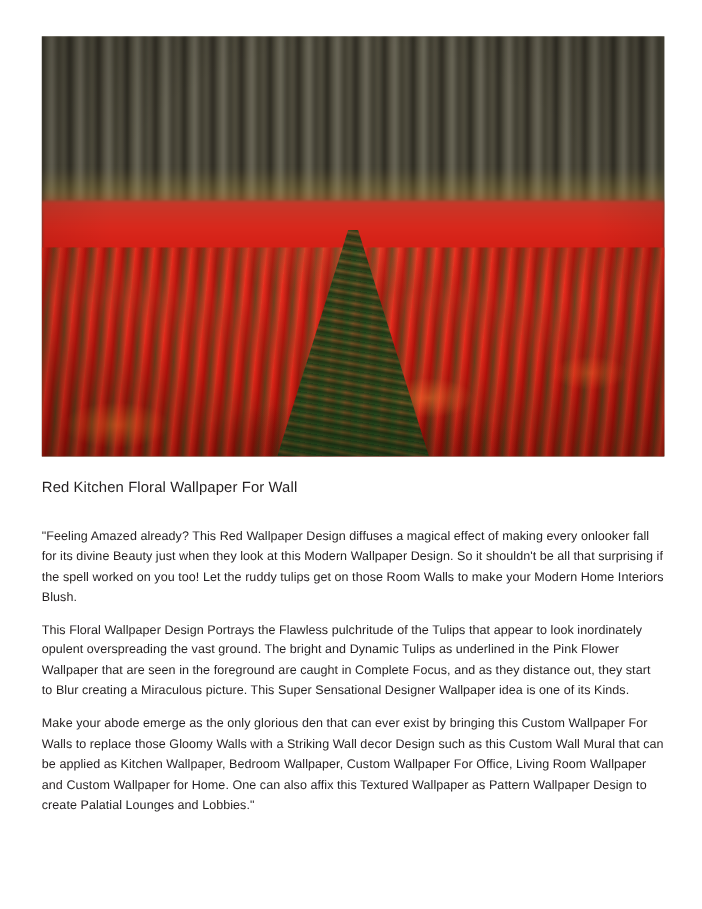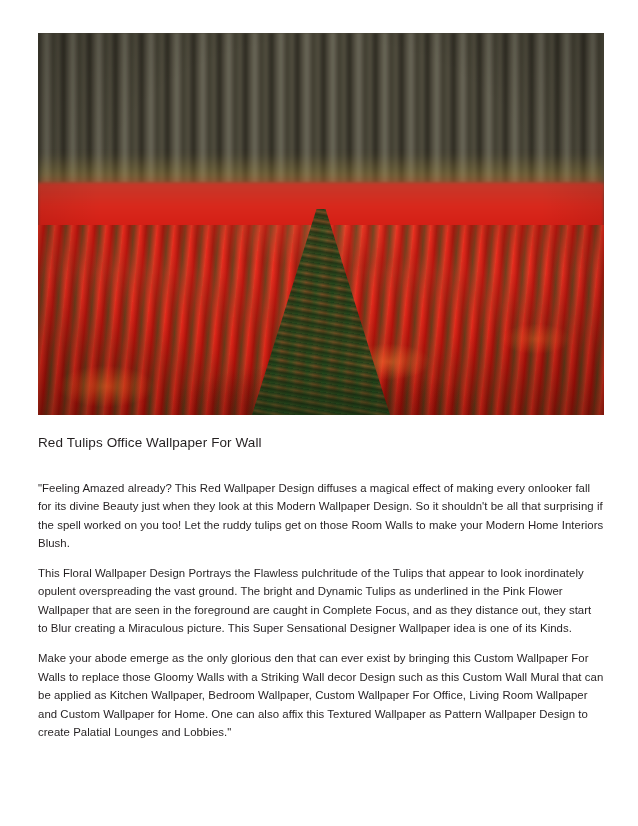--- a/index.html
+++ b/index.html
@@ -172,20 +172,20 @@
       <div class="sky"></div>
       <div class="trunks"></div>
       <div class="treeline-glow"></div>
       <div class="field-far"></div>
       <div class="field"></div>
       <div class="path"></div>
       <div class="path-greens"></div>
       <div class="vignette"></div>
     </div>
 
-    <div class="caption">Red Tulips Office Wallpaper For Wall</div>
+    <div class="caption">Red Kitchen Floral Wallpaper For Wall</div>
 
     <p class="body-para first">"Feeling Amazed already? This Red Wallpaper Design diffuses a magical effect of making every onlooker fall for its divine Beauty just when they look at this Modern Wallpaper Design. So it shouldn't be all that surprising if the spell worked on you too! Let the ruddy tulips get on those Room Walls to make your Modern Home Interiors Blush.</p>
     <p class="body-para">This Floral Wallpaper Design Portrays the Flawless pulchritude of the Tulips that appear to look inordinately opulent overspreading the vast ground. The bright and Dynamic Tulips as underlined in the Pink Flower Wallpaper that are seen in the foreground are caught in Complete Focus, and as they distance out, they start to Blur creating a Miraculous picture. This Super Sensational Designer Wallpaper idea is one of its Kinds.</p>
     <p class="body-para">Make your abode emerge as the only glorious den that can ever exist by bringing this Custom Wallpaper For Walls to replace those Gloomy Walls with a Striking Wall decor Design such as this Custom Wall Mural that can be applied as Kitchen Wallpaper, Bedroom Wallpaper, Custom Wallpaper For Office, Living Room Wallpaper and Custom Wallpaper for Home. One can also affix this Textured Wallpaper as Pattern Wallpaper Design to create Palatial Lounges and Lobbies."</p>
 
   </div>
 </div>
 
 </body></html>

